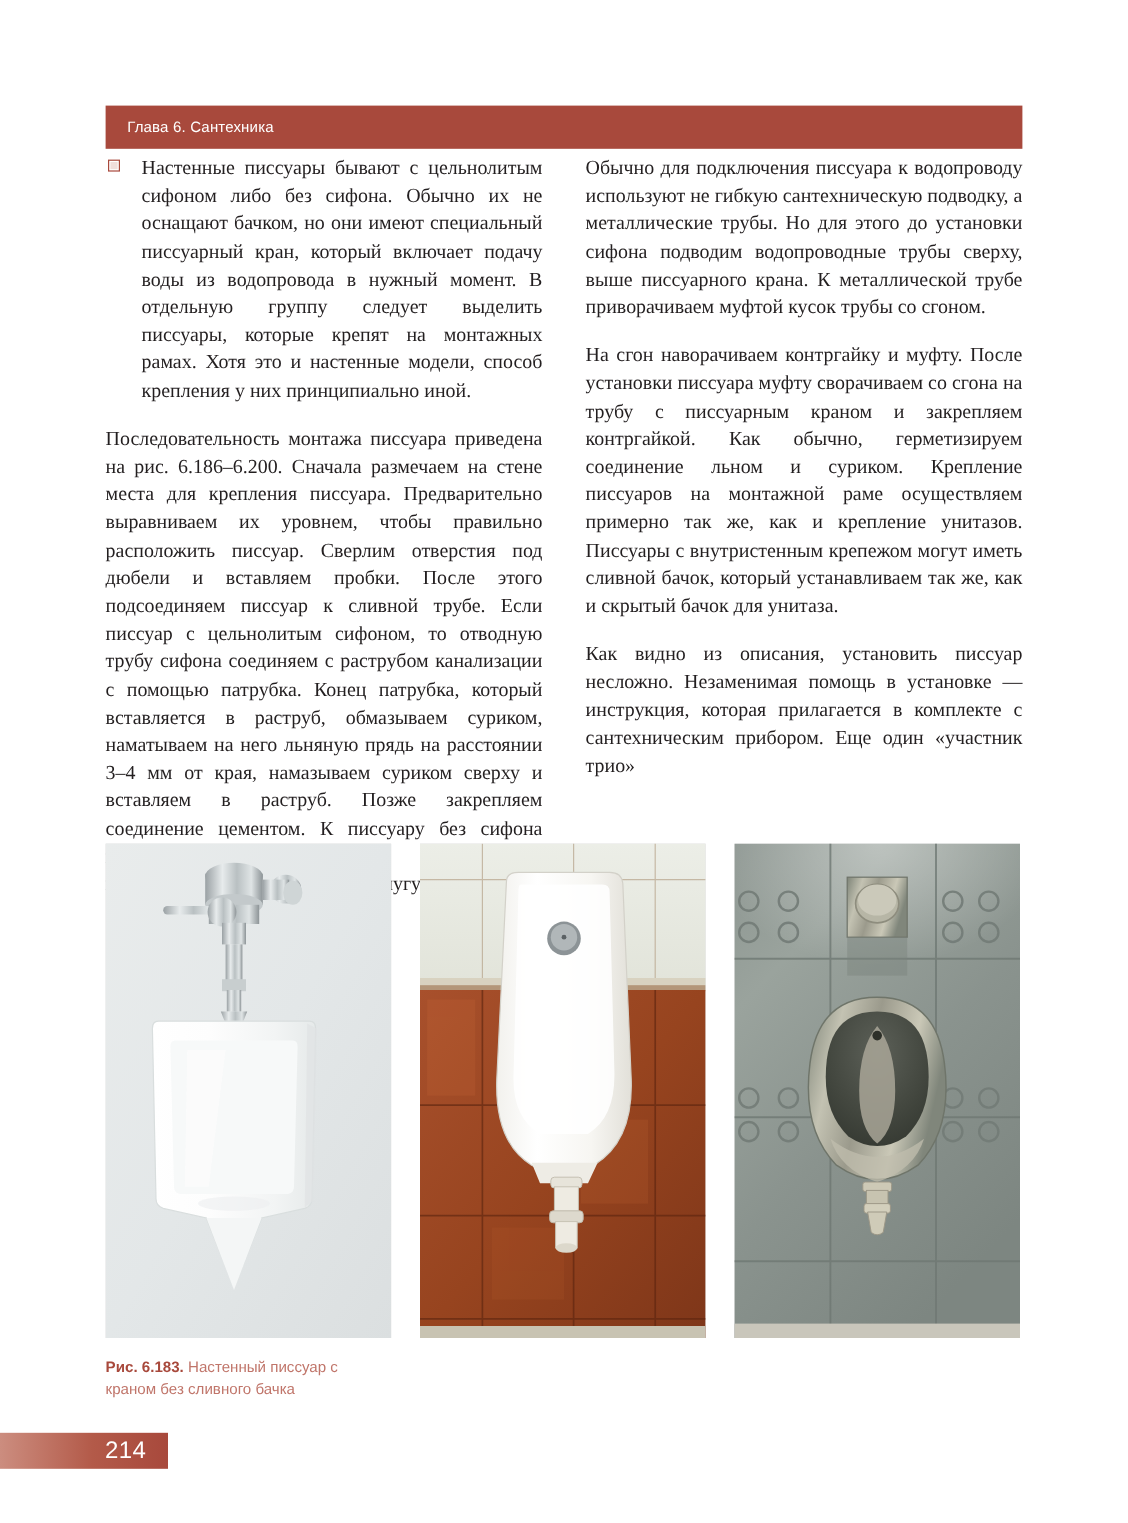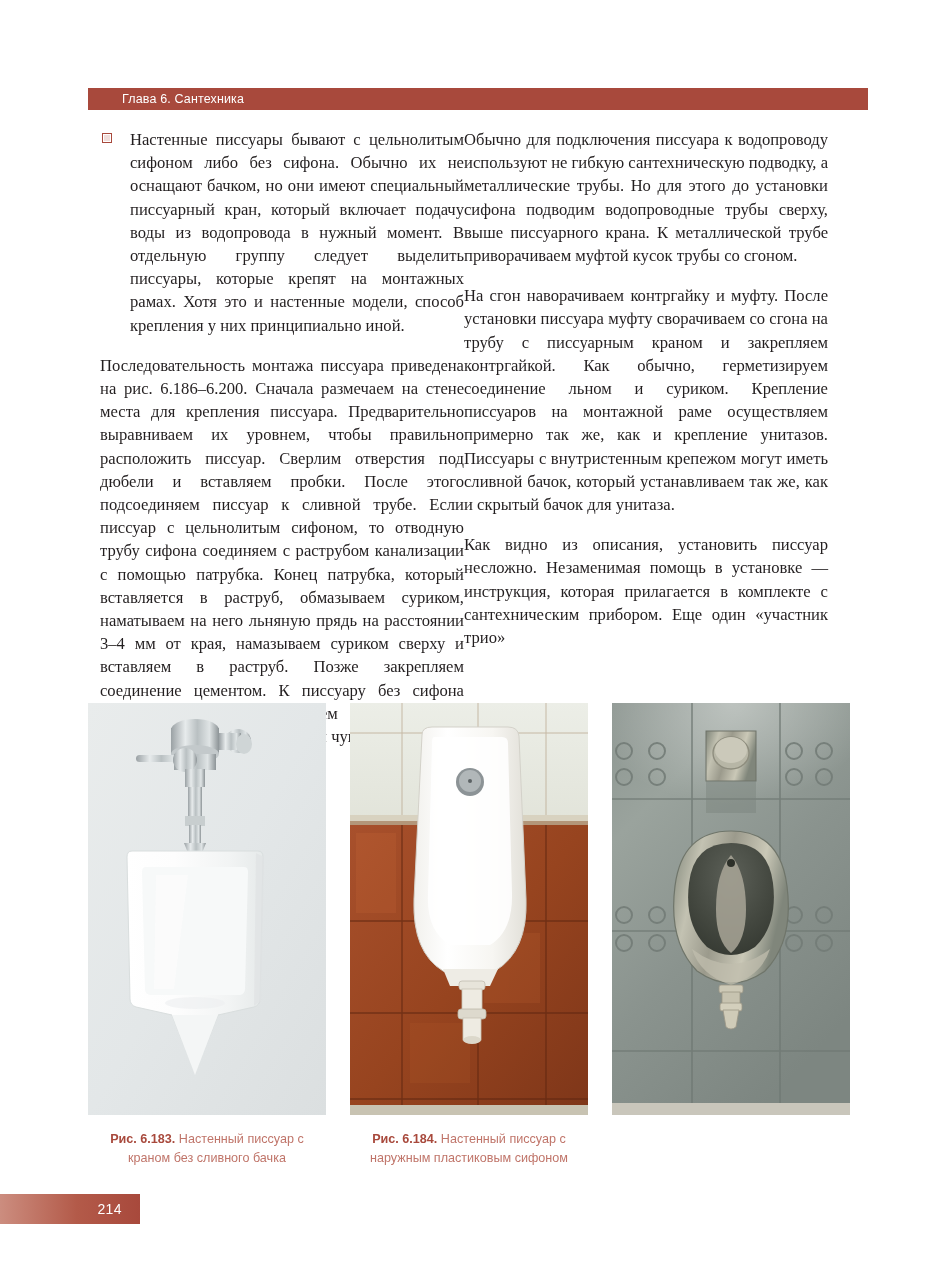--- a/index.html
+++ b/index.html
@@ -15,42 +15,42 @@
     font-family: "Liberation Serif", "DejaVu Serif", serif;
     color: #231f20;
   }
 
   
   .runhead {
     position: absolute;
     left: 88px;
     top: 88px;
     width: 764px;
-    height: 22px;
+    height: 36px;
     background: #a8493c;
     display: flex;
     align-items: center;
-    padding-left: 16px;
   }
   .runhead-text {
     font-family: "Liberation Sans", "DejaVu Sans", sans-serif;
     font-size: 12.5px;
     color: #ffffff;
     letter-spacing: 0.15px;
     padding-left: 18px;
     font-weight: 400;
   }
 
   
   .columns {
     position: absolute;
-    left: 100px;
+    left: 88px;
     top: 128px;
     width: 764px;
     display: flex;
+    gap: 36px;
   }
   .col {
     width: 364px;
   }
 
   p.body {
     margin: 0 0 17px 0;
     font-size: 16.6px;
     line-height: 23.2px;
     text-align: justify;
@@ -82,21 +82,20 @@
   }
 
   
   .figures {
     position: absolute;
     left: 88px;
     top: 703px;
     width: 764px;
     display: flex;
     gap: 24px;
-    text-align: center;
   }
   .figure { width: 238px; }
   .photo {
     width: 238px;
     height: 412px;
     overflow: hidden;
     display: block;
     background: #ddd;
   }
   .caption {
@@ -118,21 +117,21 @@
     top: 1194px;
     width: 140px;
     height: 30px;
     background: linear-gradient(90deg, #cc8d7f 0%, #b35a49 55%, #a8493c 100%);
     display: flex;
     align-items: center;
     justify-content: flex-end;
   }
   .folio-num {
     font-family: "Liberation Sans", "DejaVu Sans", sans-serif;
-    font-size: 14px;
+    font-size: 20px;
     color: #ffffff;
     padding-right: 18px;
     letter-spacing: 0.4px;
   }
 </style>
 </head>
 <body>
 
 <div class="runhead">
   <span class="runhead-text">Глава 6. Сантехника</span>
@@ -271,23 +270,20 @@
 
       <g>
         <rect x="109" y="278" width="26" height="9" rx="3" fill="#e7e4da" stroke="#c2bdb0" stroke-width="0.8"></rect>
         <rect x="112" y="286" width="20" height="22" fill="#eeebe2" stroke="#c7c2b4" stroke-width="0.8"></rect>
         <rect x="108" y="306" width="28" height="10" rx="3" fill="#ddd9cd" stroke="#bdb7a8" stroke-width="0.8"></rect>
         <rect x="113" y="315" width="18" height="22" fill="#eeebe2" stroke="#c7c2b4" stroke-width="0.8"></rect>
         <ellipse cx="122" cy="337" rx="9" ry="4" fill="#dcd8cb"></ellipse>
       </g>
       <rect x="0" y="402" width="238" height="10" fill="#c8c3b2"></rect>
     </svg>
-    <div class="caption">
-      <span class="lead">Рис. 6.184.</span><span> Настенный писсуар с наружным пластиковым сифоном</span>
-    </div>
   </div>
 
   <div class="figure">
     <svg class="photo" viewBox="0 0 238 412" preserveAspectRatio="xMidYMid slice">
       <defs>
         <linearGradient id="wall3" x1="0" y1="0" x2="0.6" y2="1">
           <stop offset="0" stop-color="#8d9691"></stop>
           <stop offset="0.25" stop-color="#9aa39d"></stop>
           <stop offset="0.6" stop-color="#8a938e"></stop>
           <stop offset="1" stop-color="#7d8681"></stop>

